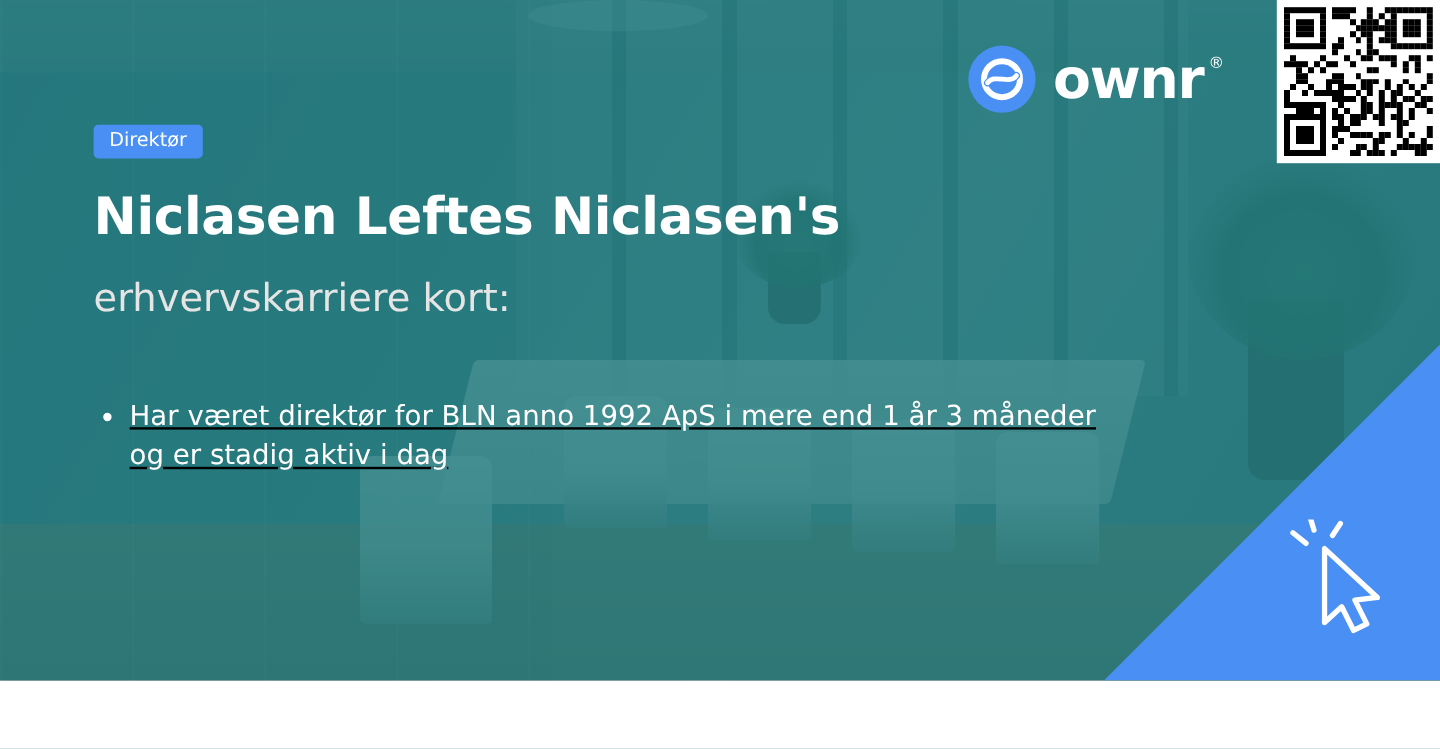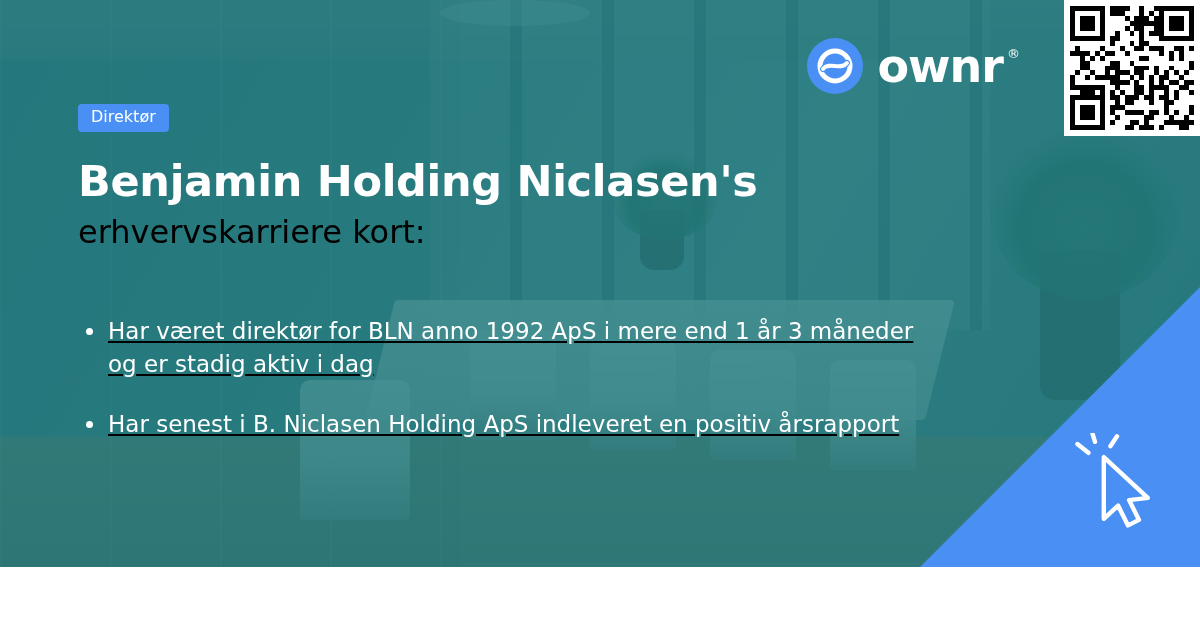--- a/index.html
+++ b/index.html
@@ -175,24 +175,24 @@
   }
   .title {
     color: #ffffff;
     font-size: 43px;
     font-weight: bold;
     margin-top: 24px;
     line-height: 1.18;
     letter-spacing: -0.3px;
   }
   .subtitle {
-    color: #000000;
+    color: #e5e5e5;
     font-size: 32px;
     font-weight: normal;
-    margin-top: 6px;
+    margin-top: 22px;
     line-height: 1.2;
   }
   .bullets {
     margin-top: 64px;
     list-style: none;
     padding: 0;
     text-decoration: underline;
   }
   .bullets li {
     color: #ffffff;
@@ -880,21 +880,20 @@
         <i style="background: transparent;"></i>
         <i style="background: transparent;"></i>
         <i></i>
         <i></i>
         <i style="background: transparent;"></i>
       </div>
   </div>
 
   <div class="content">
     <span class="badge">Direktør</span>
-    <div class="title">Benjamin Holding Niclasen's</div>
+    <div class="title">Niclasen Leftes Niclasen's</div>
     <div class="subtitle">erhvervskarriere kort:</div>
     <ul class="bullets">
       <li>Har været direktør for BLN anno 1992 ApS i mere end 1 år 3 måneder og er stadig aktiv i dag</li>
-      <li>Har senest i B. Niclasen Holding ApS indleveret en positiv årsrapport</li>
     </ul>
   </div>
 
 </div>
 
 </body></html>

